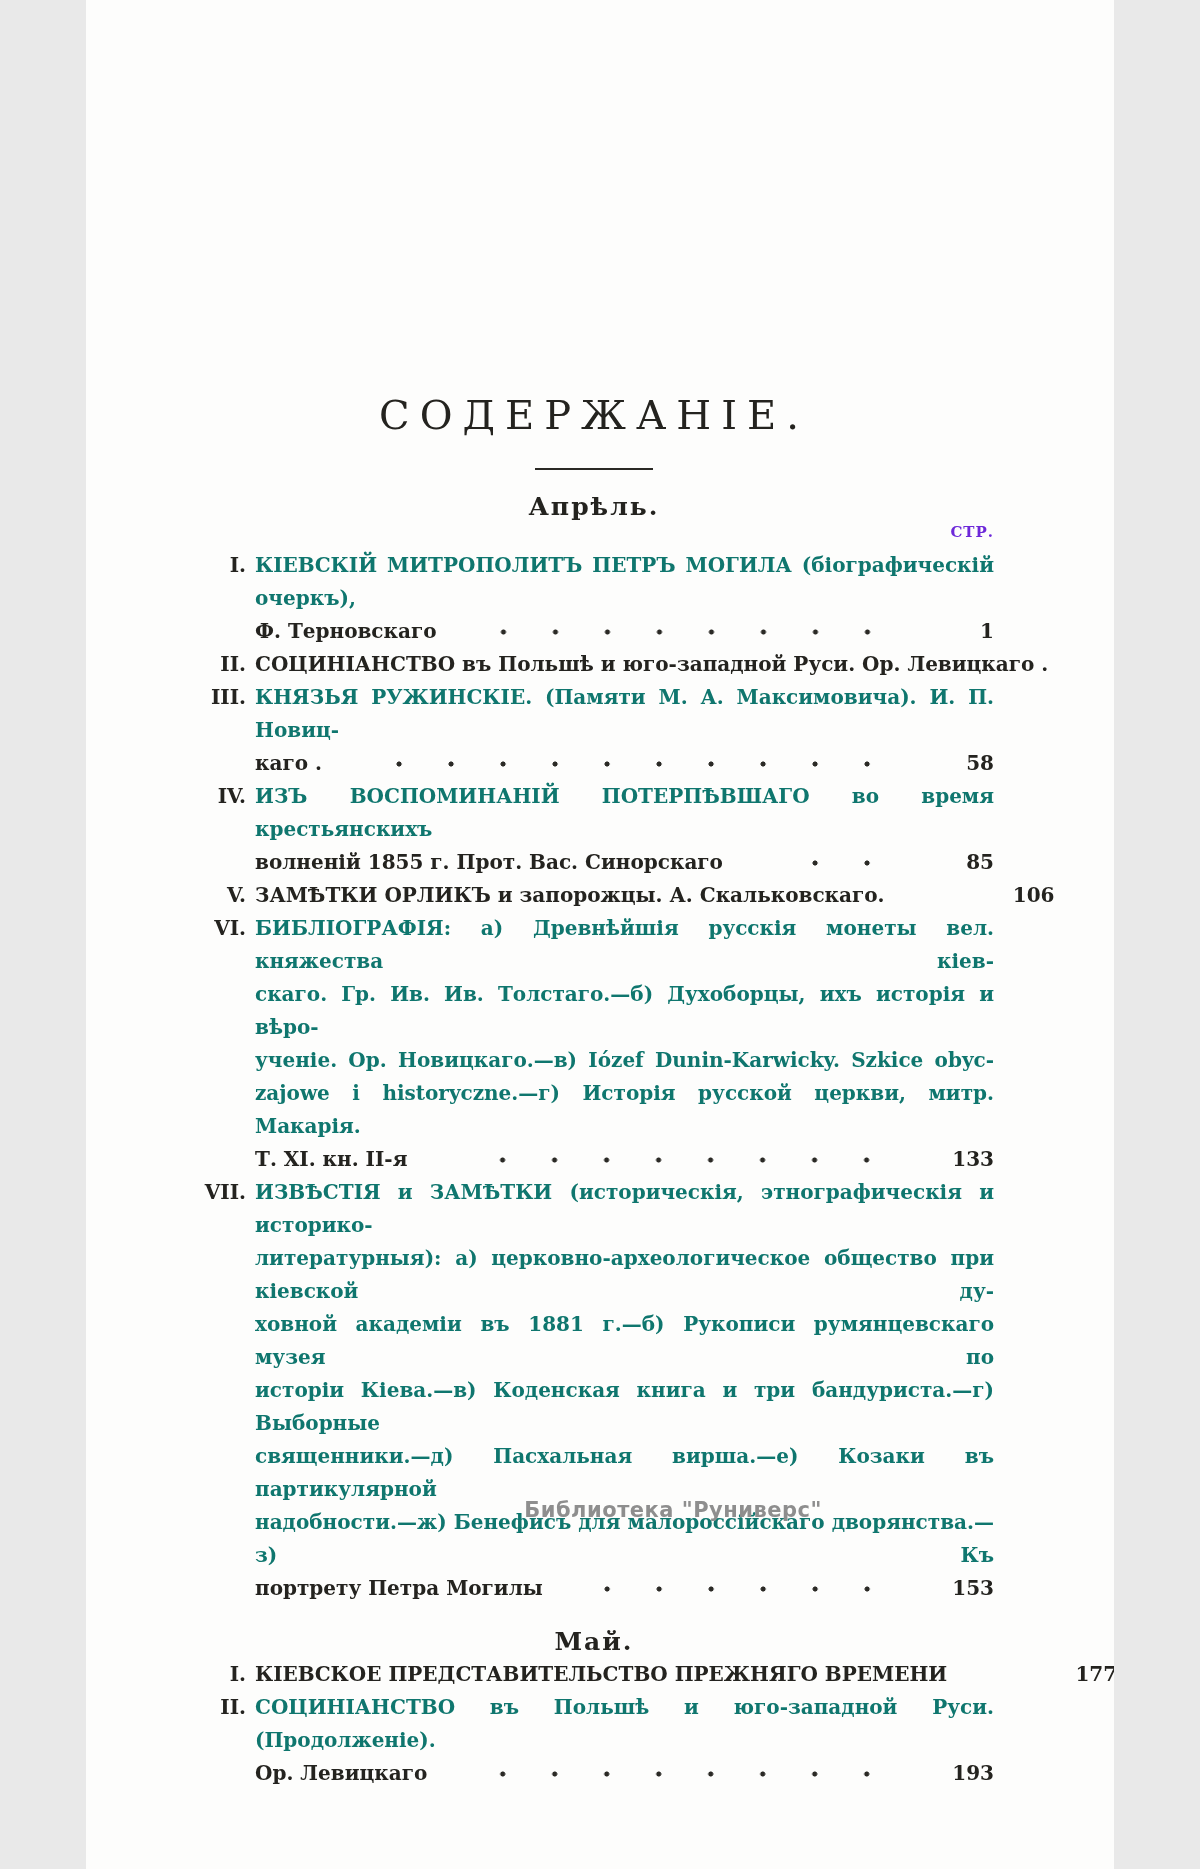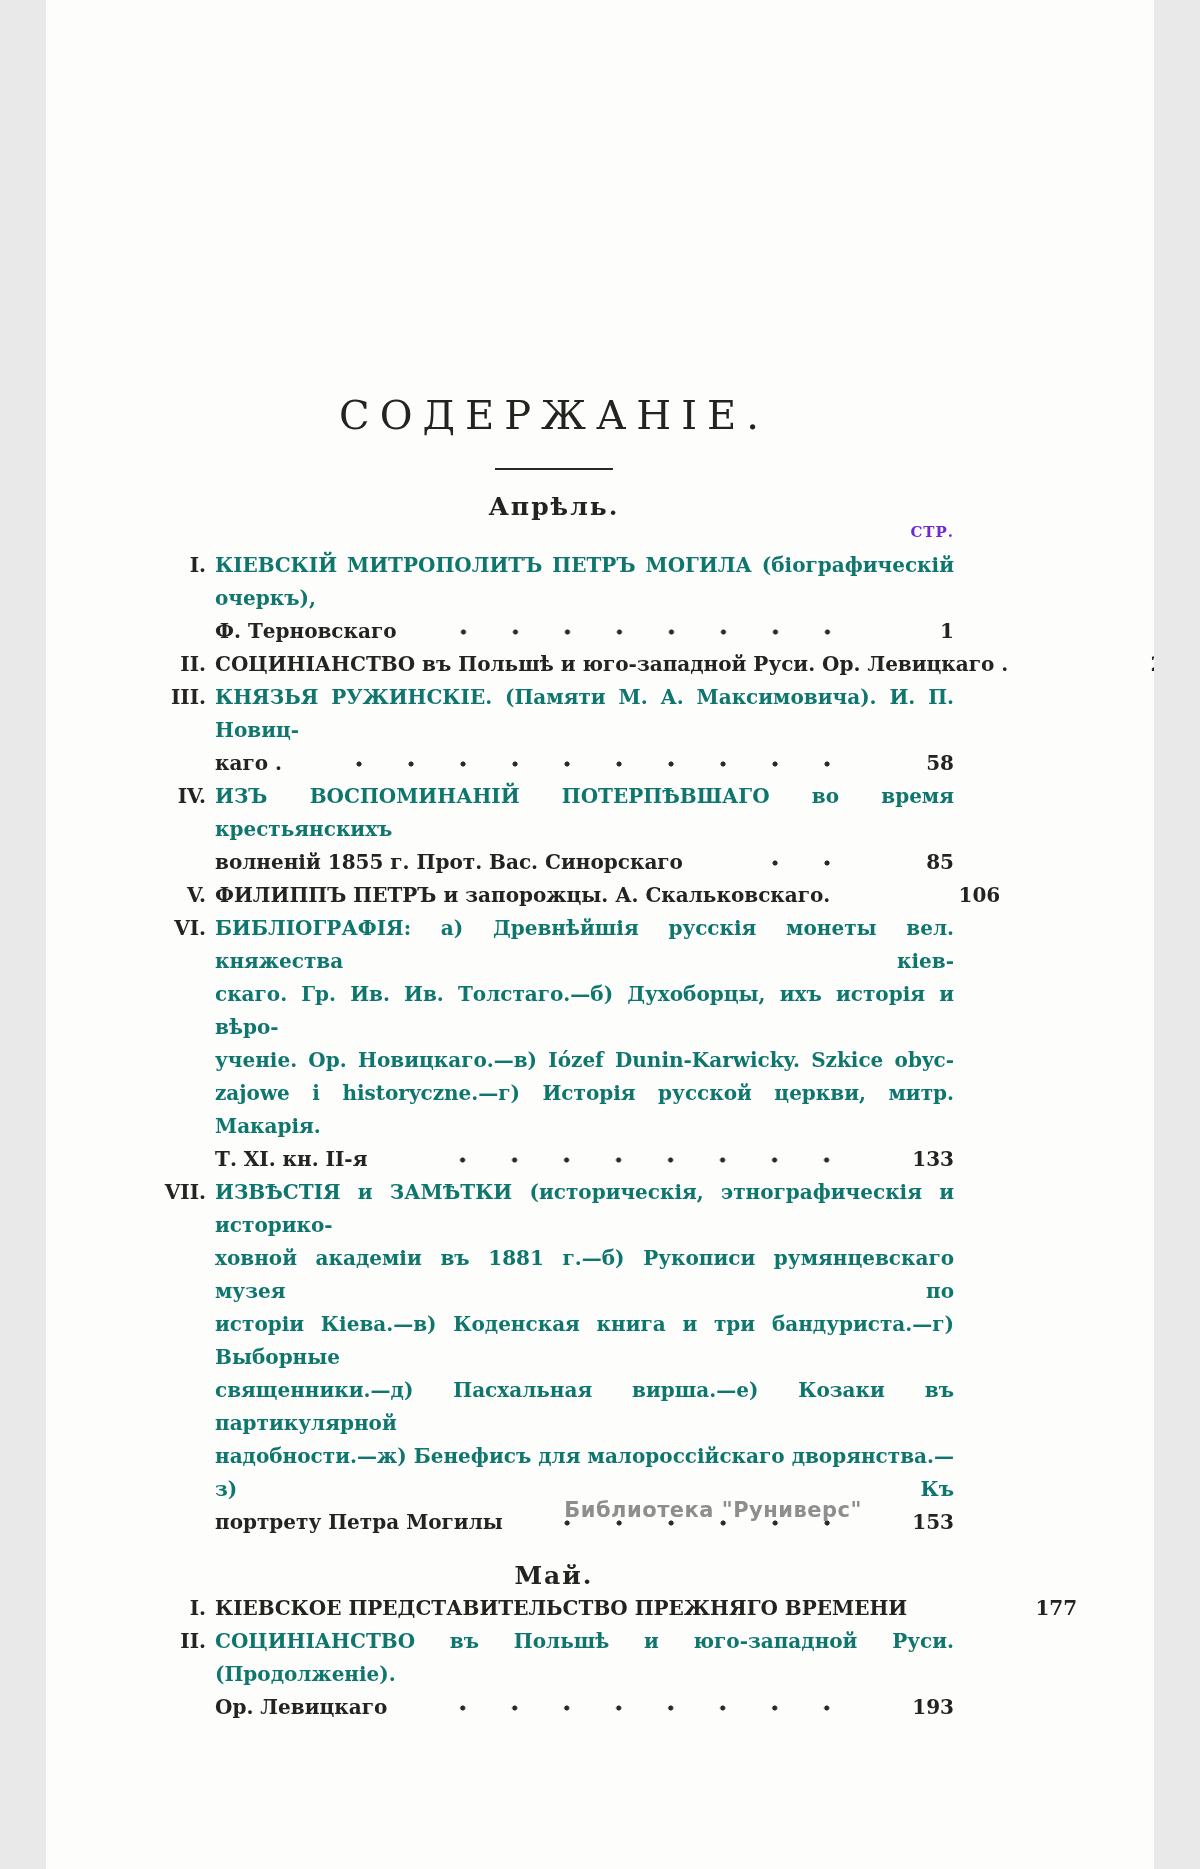--- a/index.html
+++ b/index.html
@@ -1,18 +1,18 @@
 <!DOCTYPE html>
 <html><head>
 <meta charset="utf-8">
 <style>
   html,body { margin:0; padding:0; background:#e9e9e9; }
   .sheet {
     position:relative;
-    width:1108px; height:1869px;
+    width:1028px; height:1869px;
     margin:0 auto;
     background:#fdfdfc;
     color:#1e1d1a;
     font-family:"DejaVu Serif", serif;
     overflow:hidden;
   }
   .content {
     position:absolute;
     left:108px; top:392px;
     width:800px;
@@ -172,21 +172,21 @@
                   <span class="ptext">волненій 1855 г. Прот. Вас. Синорскаго</span>
                   <span class="leader"></span>
                   <span class="pnum">85</span>
                 </div>
               </div>
             </div>
             <div class="entry">
               <div class="num">V.</div>
               <div class="ebody">
                 <div class="pline">
-                  <span class="ptext">ФИЛИППЪ ПЕТРЪ и запорожцы. А. Скальковскаго.</span>
+                  <span class="ptext">ЗАМѢТКИ ОРЛИКЪ и запорожцы. А. Скальковскаго.</span>
                   <span class="leader"></span>
                   <span class="pnum">106</span>
                 </div>
               </div>
             </div>
             <div class="entry">
               <div class="num">VI.</div>
               <div class="ebody">
                 <div class="line">БИБЛІОГРАФІЯ: а) Древнѣйшія русскія монеты вел. княжества кіев-</div>
                 <div class="line">скаго. Гр. Ив. Ив. Толстаго.—б) Духоборцы, ихъ исторія и вѣро-</div>
@@ -196,20 +196,21 @@
                   <span class="ptext">Т. XI. кн. II-я</span>
                   <span class="leader"></span>
                   <span class="pnum">133</span>
                 </div>
               </div>
             </div>
             <div class="entry">
               <div class="num">VII.</div>
               <div class="ebody">
                 <div class="line">ИЗВѢСТІЯ и ЗАМѢТКИ (историческія, этнографическія и историко-</div>
+                <div class="line">литературныя): а) церковно-археологическое общество при кіевской ду-</div>
                 <div class="line">ховной академіи въ 1881 г.—б) Рукописи румянцевскаго музея по</div>
                 <div class="line">исторіи Кіева.—в) Коденская книга и три бандуриста.—г) Выборные</div>
                 <div class="line">священники.—д) Пасхальная вирша.—е) Козаки въ партикулярной</div>
                 <div class="line">надобности.—ж) Бенефисъ для малороссійскаго дворянства.—з) Къ</div>
                 <div class="pline">
                   <span class="ptext">портрету Петра Могилы</span>
                   <span class="leader"></span>
                   <span class="pnum">153</span>
                 </div>
               </div>

